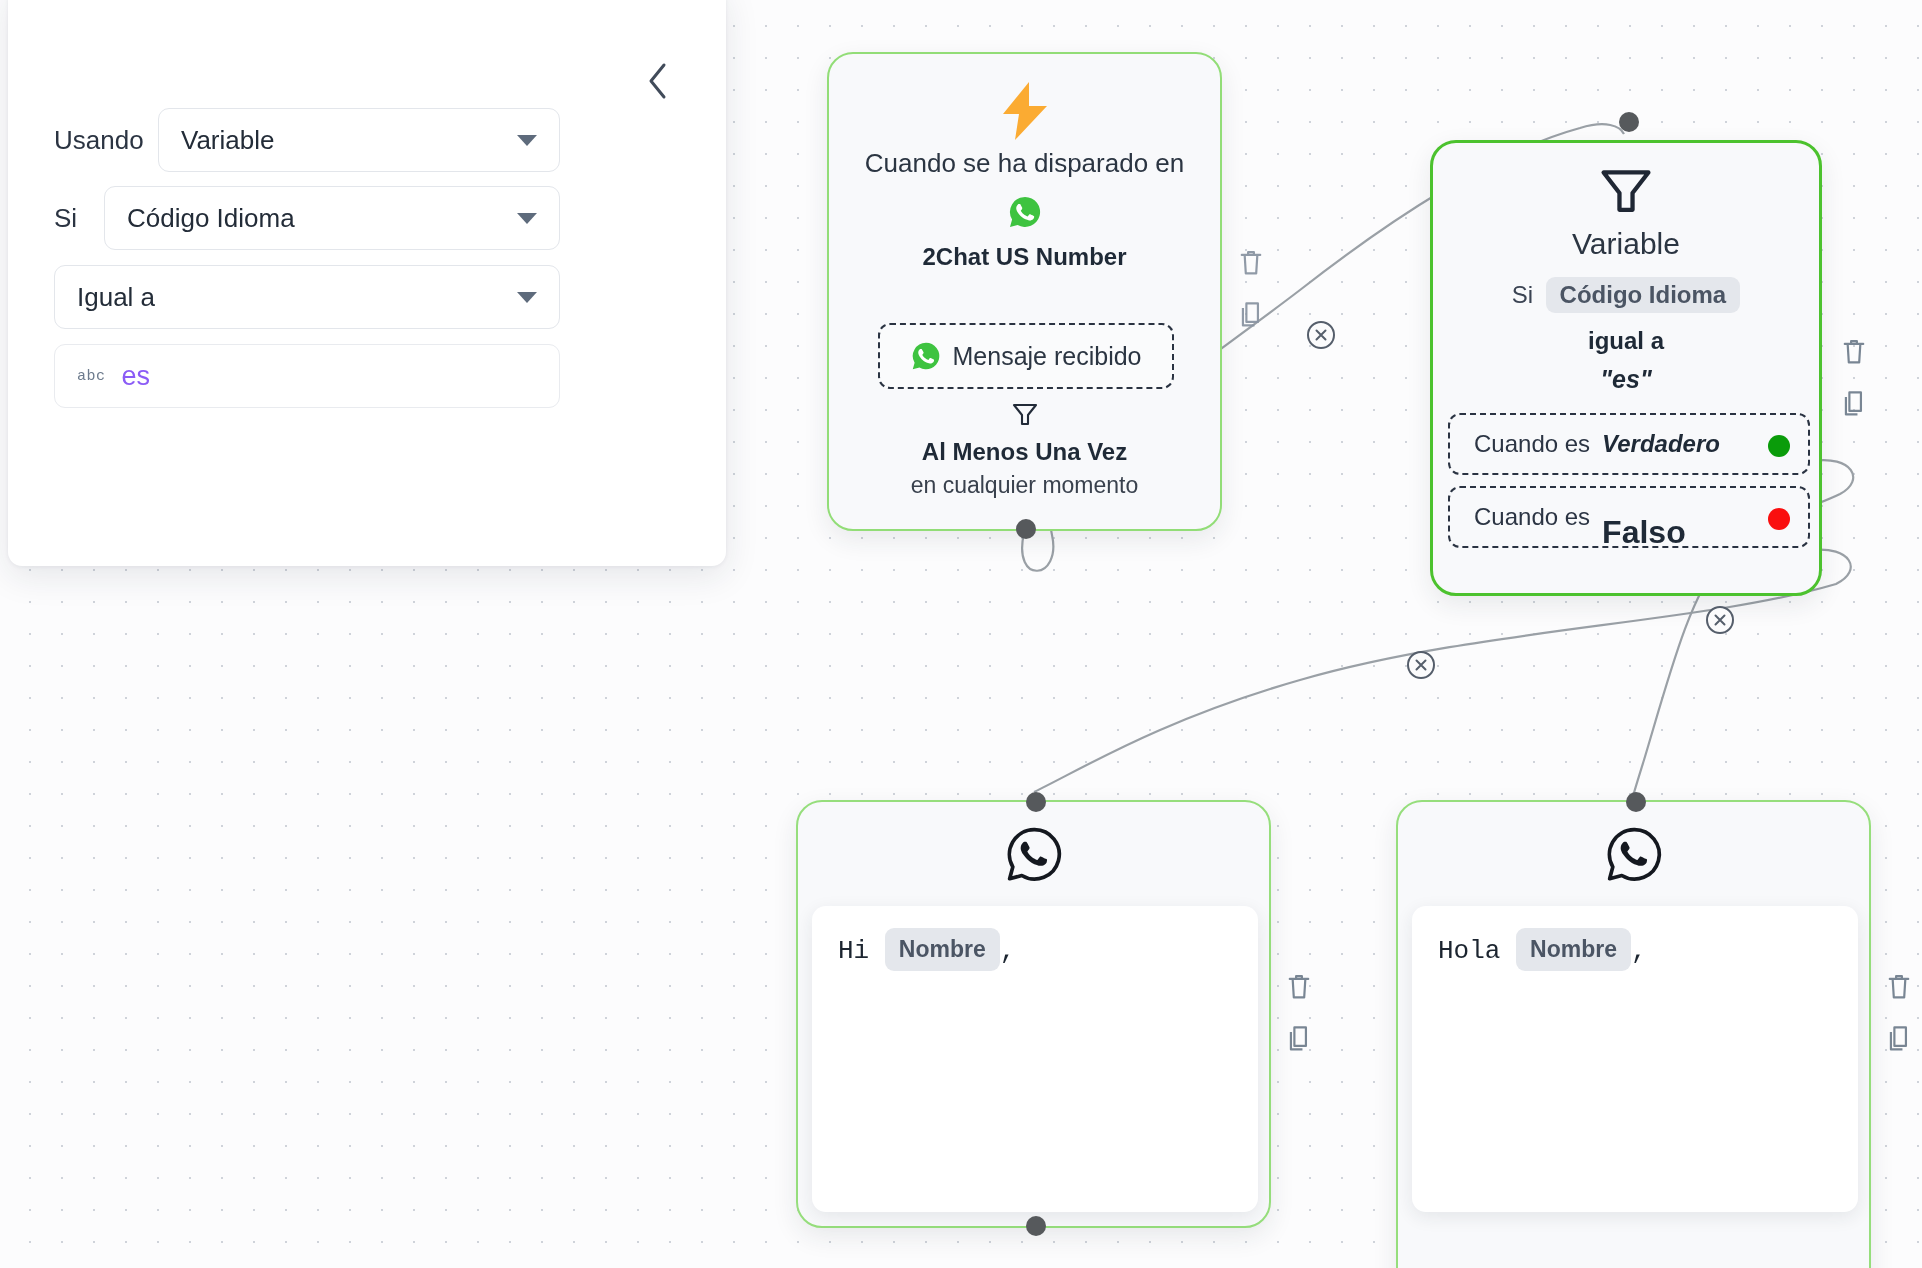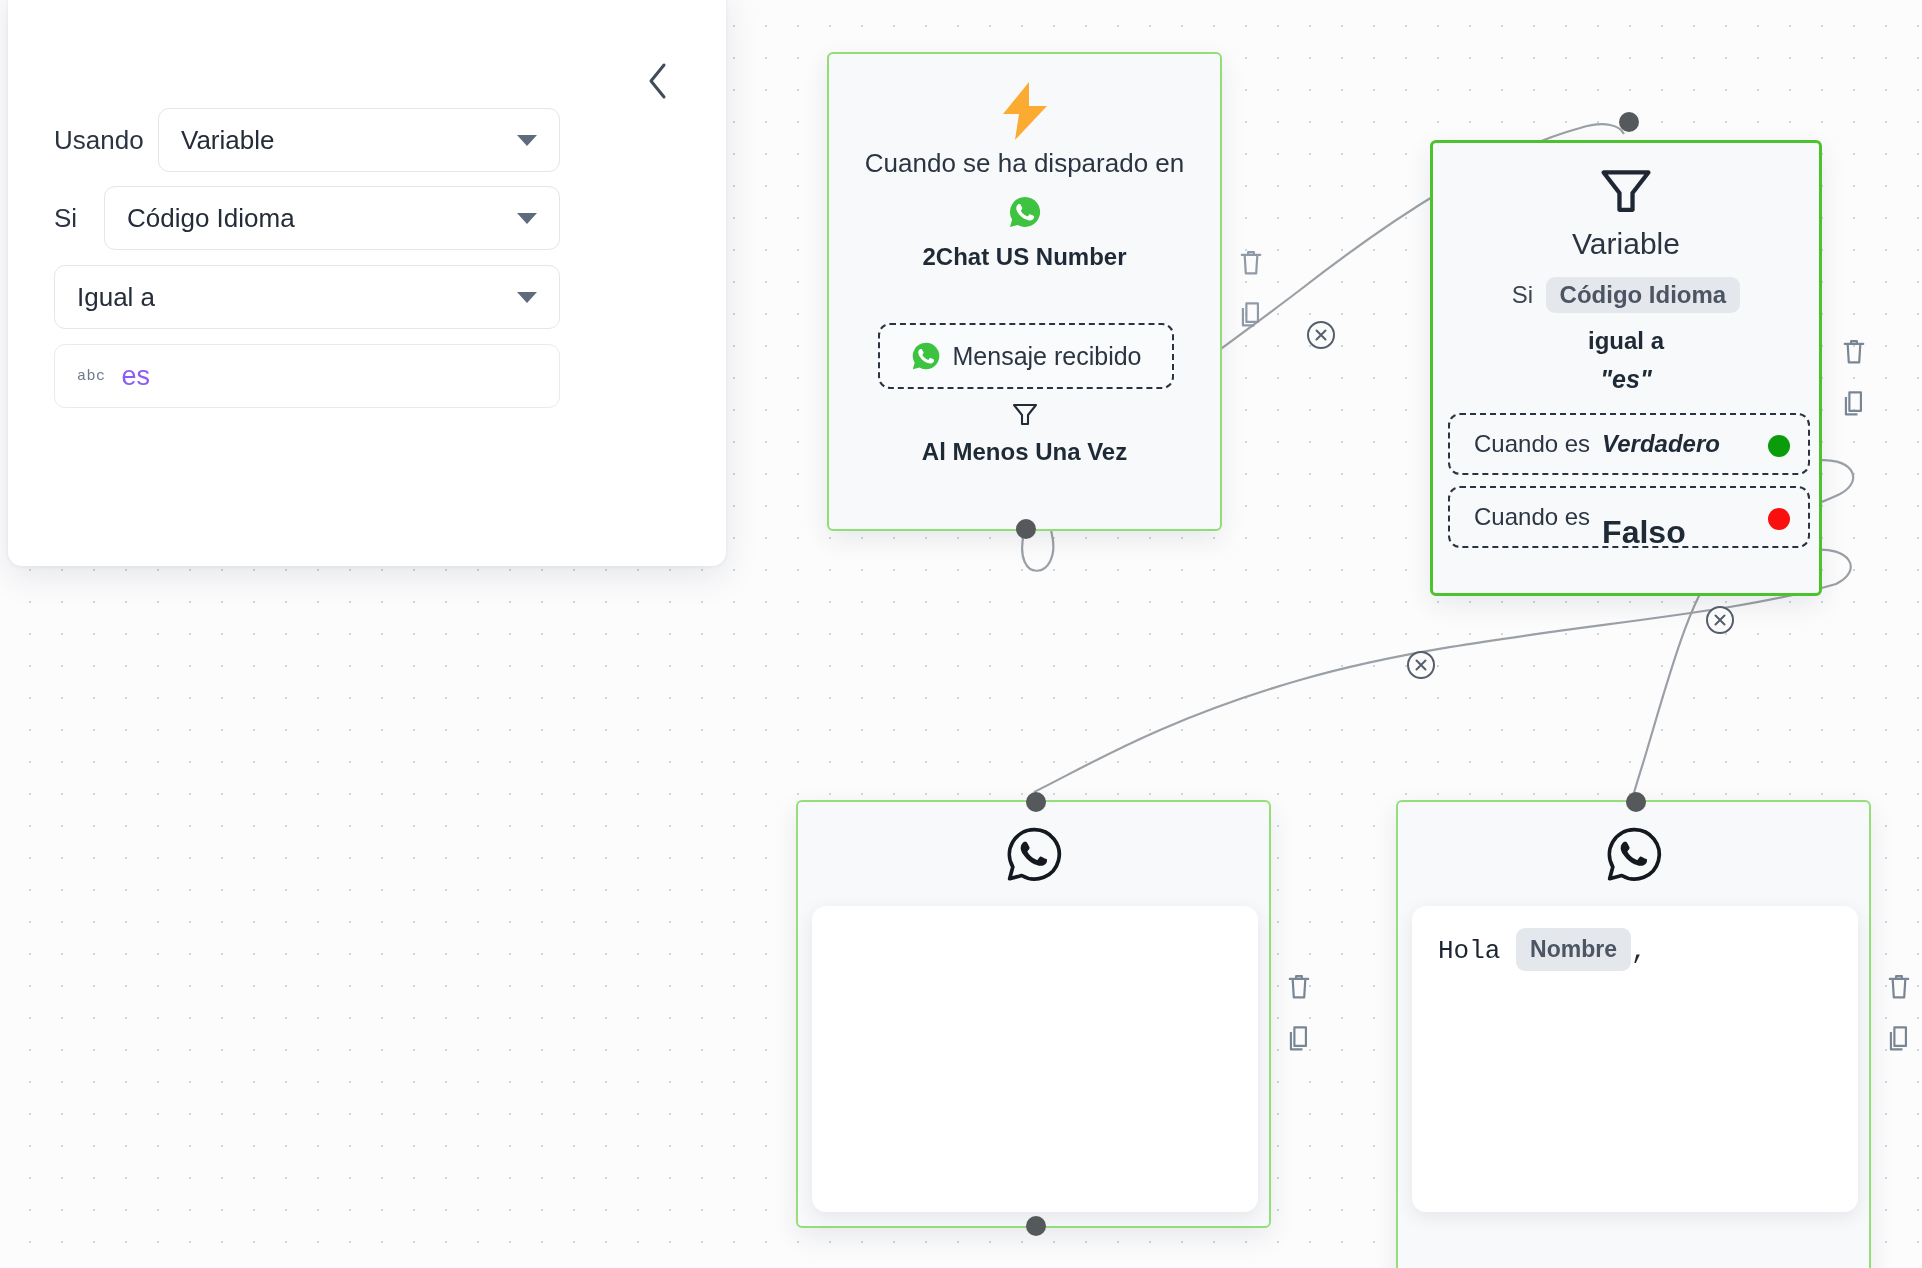--- a/index.html
+++ b/index.html
@@ -54,21 +54,21 @@
     position:absolute;left:46px;top:358px;width:506px;height:64px;box-sizing:border-box;
     border:1.5px solid #e9ebef;border-radius:11px;background:#fff;
     display:flex;align-items:center;padding:0 22px;cursor:text;
   }
   .abc{font-size:15px;color:#6d7b8d;font-family:"Liberation Mono",monospace;letter-spacing:.5px;}
   #txt-val .tv{font-size:27px;color:#8b5cf6;margin-left:16px;}
   #lbl-usando{left:46px;top:139px;}
   #lbl-si{left:46px;top:217px;}
 
   
-  .node{position:absolute;box-sizing:border-box;background:#f8f9fb;border-radius:6px;
+  .node{position:absolute;box-sizing:border-box;background:#f8f9fb;border-radius:26px;
         box-shadow:0 9px 26px rgba(30,40,60,.09);z-index:10;}
   .node.trigger{border:2px solid #92dd77;}
   .node.cond{border:3px solid #4cc22e;}
   .node.msg{border:2px solid #96de7c;}
 
   .port{position:absolute;width:20px;height:20px;border-radius:50%;background:#56595c;z-index:14;}
 
   .bolt{display:block;margin:0 auto;}
   .node-line{text-align:center;color:#2b3542;}
   .l-big{font-size:26px;margin-top:6px;}
@@ -154,20 +154,21 @@
         <path d="M12.6 9.8c-.3-.7-.6-.7-.9-.7h-.8c-.3 0-.8.1-1.2.6-.4.5-1.5 1.5-1.5 3.6s1.6 4.2 1.8 4.5c.2.3 3 4.8 7.5 6.5 3.7 1.4 4.5 1.2 5.3 1.1.8-.1 2.6-1.1 3-2.1.4-1 .4-1.9.3-2.1-.1-.2-.4-.3-.9-.5-.4-.2-2.6-1.3-3-1.4-.4-.2-.7-.2-1 .2-.3.4-1.1 1.4-1.3 1.7-.2.3-.5.3-.9.1-.4-.2-1.9-.7-3.6-2.2-1.3-1.2-2.2-2.6-2.5-3.1-.2-.4 0-.6.2-.8l.7-.8c.2-.3.3-.5.4-.8.1-.3.1-.6 0-.8l-1.6-3z" fill="#ffffff"></path>
       </svg>
       <span style="font-size:25px;color:#2b3542;">Mensaje recibido</span>
     </div>
     <div style="text-align:center;margin-top:131px;">
       <svg width="26" height="28" viewBox="0 0 26 28">
         <path d="M2 3 H24 L16 13 V22 H10 V13 Z" fill="none" stroke="#222b38" stroke-width="2.1" stroke-linejoin="round"></path>
       </svg>
     </div>
     <div class="node-line l-bold" style="margin-top:4px;">Al Menos Una Vez</div>
+    <div class="node-line l-sub" style="margin-top:6px;">en cualquier momento</div>
     <div class="port" style="left:187px;bottom:-10px;"></div>
   </div>
 
   <div class="tools" style="left:1237px;top:248px;">
     <svg class="toolbtn" viewBox="0 0 24 26">
       <path d="M4 6h16M9.5 6V3.5h5V6M6.5 6l1 16h9l1-16" fill="none" stroke="#8b95a3" stroke-width="1.9" stroke-linejoin="round" stroke-linecap="round"></path>
     </svg>
     <svg class="toolbtn" viewBox="0 0 24 26">
       <path d="M8 3h10v16H8z" fill="none" stroke="#8b95a3" stroke-width="1.9" stroke-linejoin="round"></path>
       <path d="M5 7v15h10" fill="none" stroke="#8b95a3" stroke-width="1.9" stroke-linejoin="round"></path>
@@ -213,20 +214,24 @@
   </div>
 
   <div class="node msg" style="left:796px;top:800px;width:475px;height:428px;">
     <div style="text-align:center;padding-top:22px;">
       <svg width="60" height="60" viewBox="0 0 34 34">
         <path d="M17 3.2a14 14 0 0 0-12 21.1L3.2 31l6.9-1.8A14 14 0 1 0 17 3.2z" fill="none" stroke="#14181f" stroke-width="2.1" stroke-linejoin="round"></path>
         <path d="M13.1 10.7c-.25-.6-.5-.6-.75-.6h-.65c-.25 0-.66.1-1 .5-.33.4-1.25 1.25-1.25 3s1.3 3.5 1.5 3.75c.2.25 2.5 4 6.25 5.4 3.1 1.16 3.75 1 4.4.92.66-.1 2.16-.92 2.5-1.75.33-.83.33-1.58.25-1.75-.08-.17-.33-.25-.75-.42-.33-.17-2.16-1.08-2.5-1.17-.33-.17-.58-.17-.83.17-.25.33-.92 1.16-1.08 1.41-.17.25-.42.25-.75.08-.33-.17-1.58-.58-3-1.83-1.08-1-1.83-2.16-2.08-2.58-.17-.33 0-.5.17-.66l.58-.67c.17-.25.25-.41.33-.66.08-.25.08-.5 0-.67l-1.33-2.5z" fill="#14181f"></path>
       </svg>
     </div>
     <div class="msgbody" style="left:14px;top:104px;width:446px;height:306px;">
+      <div class="mono">
+        <span>Hi</span>
+        <span class="chip">Nombre</span><span>,</span>
+      </div>
     </div>
     <div class="port" style="left:228px;top:-10px;"></div>
     <div class="port" style="left:228px;bottom:-10px;"></div>
   </div>
 
   <div class="tools" style="left:1285px;top:972px;">
     <svg class="toolbtn" viewBox="0 0 24 26">
       <path d="M4 6h16M9.5 6V3.5h5V6M6.5 6l1 16h9l1-16" fill="none" stroke="#73808f" stroke-width="1.9" stroke-linejoin="round" stroke-linecap="round"></path>
     </svg>
     <svg class="toolbtn" viewBox="0 0 24 26">

